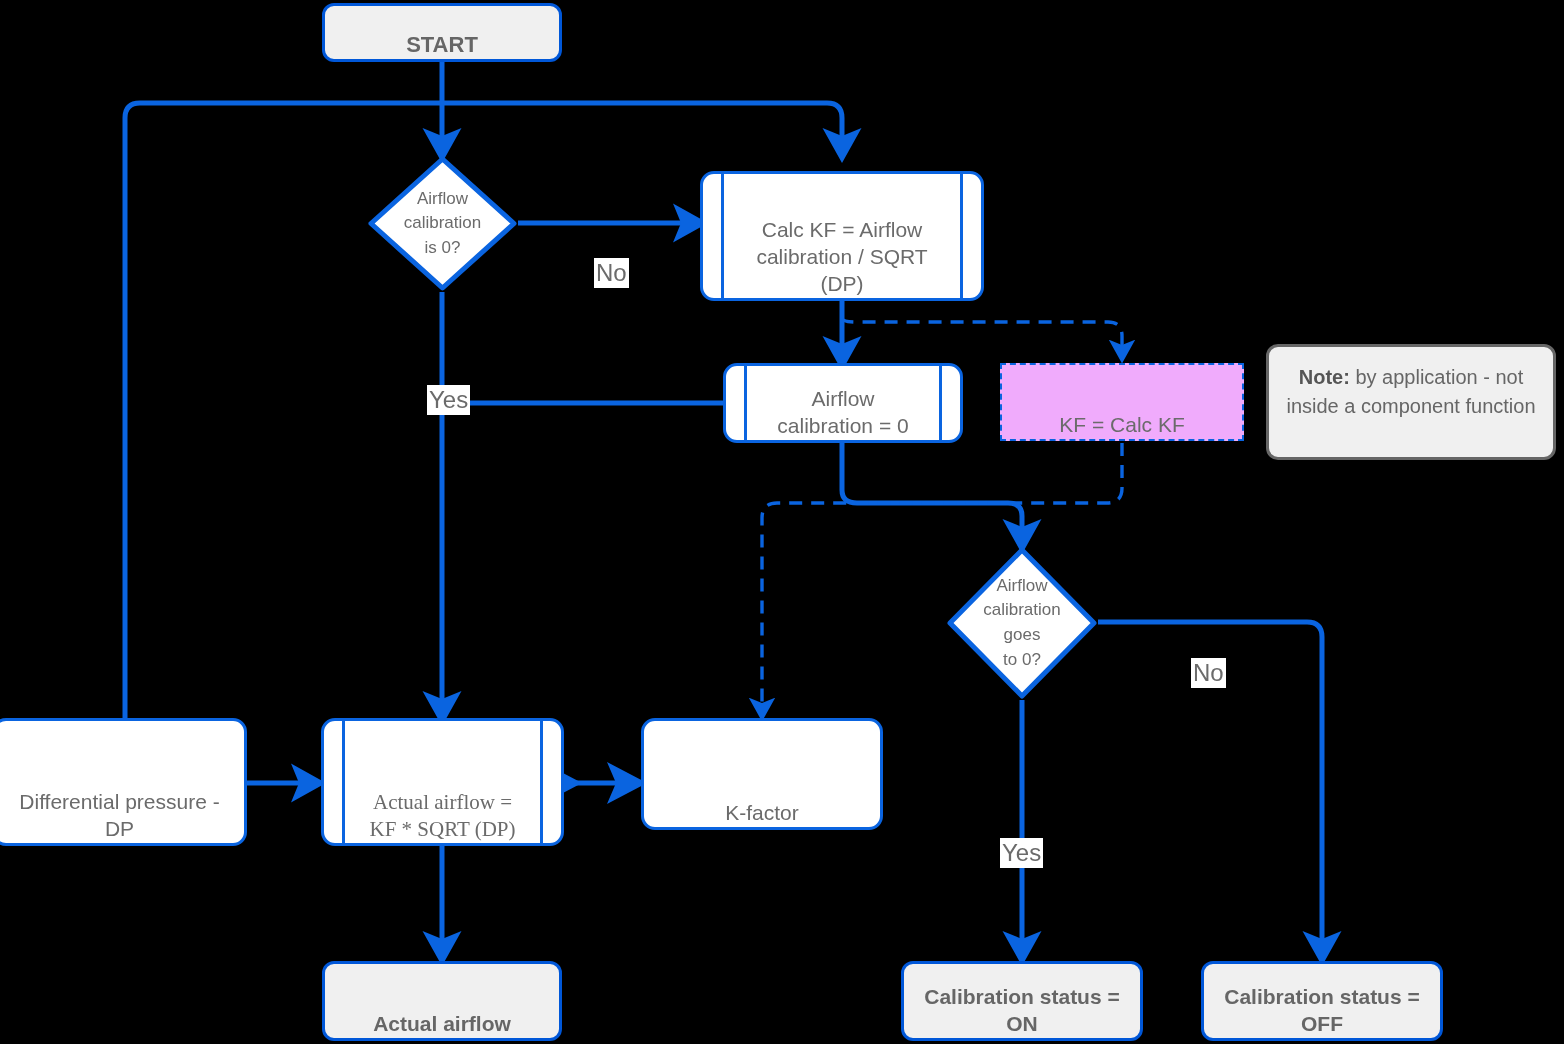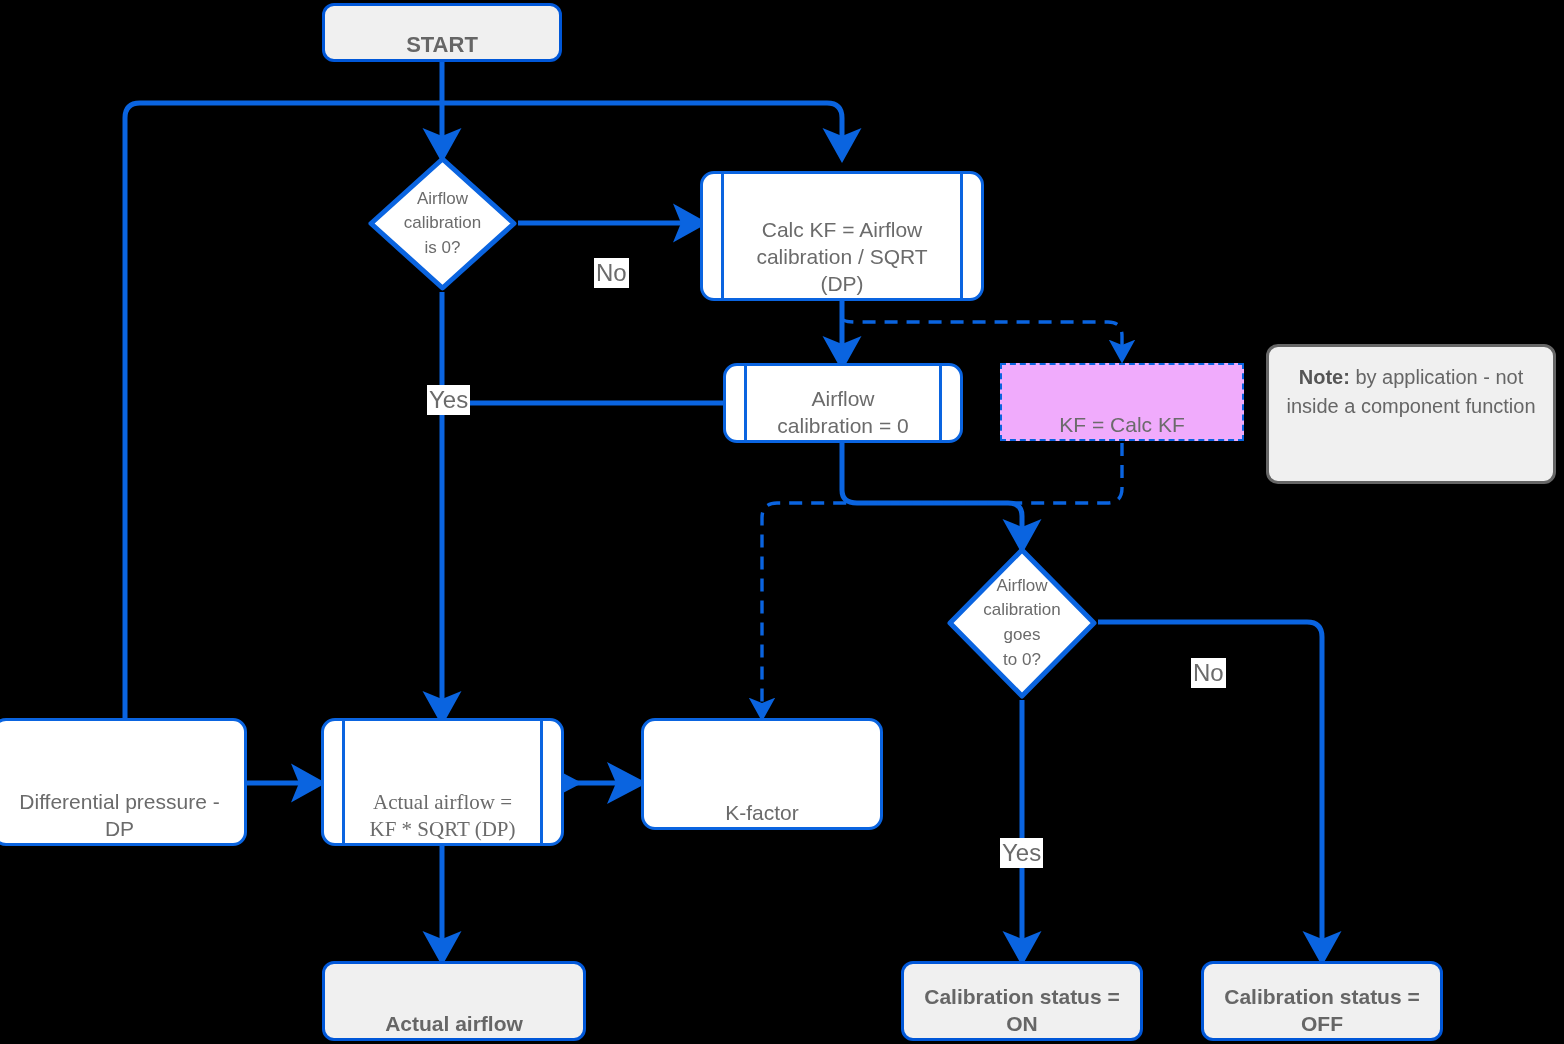--- a/index.html
+++ b/index.html
@@ -177,21 +177,21 @@
     <span class="bar l"></span>
     <span class="bar r"></span>
     <span class="txt" style="white-space:pre-line;">Airflow
 calibration = 0</span>
   </div>
 
   <div class="node dashproc" style="left:1000px;top:363px;width:244px;height:78px;">
     <span>KF = Calc KF</span>
   </div>
 
-  <div class="node note" style="left:1266px;top:344px;width:290px;height:140px;display:block;padding-top:16px;">
+  <div class="node note" style="left:1266px;top:344px;width:290px;height:116px;display:block;padding-top:16px;">
     <div style="text-align:center;font-size:20px;line-height:1.45;">
       <b>Note:</b><span> by application - not inside a component function</span>
     </div>
   </div>
 
   <div class="dec" style="left:946px;top:546px;width:152px;height:154px;">
     <svg class="shape" viewBox="0 0 152 154">
       <path d="M76,4 L148,77 L76,150 L4,77 Z" fill="#fff" stroke="#0a64e0" stroke-width="5" stroke-linejoin="round"></path>
     </svg>
     <div class="lbl">
@@ -211,21 +211,21 @@
     <span class="bar l"></span>
     <span class="bar r"></span>
     <span class="txt" style="white-space:pre-line;padding:0 20px;font-family:Liberation Serif, serif;">Actual airflow =
 KF * SQRT (DP)</span>
   </div>
 
   <div class="node proc" style="left:641px;top:718px;width:242px;height:112px;">
     <span>K-factor</span>
   </div>
 
-  <div class="node term" style="left:322px;top:961px;width:264px;height:80px;">
+  <div class="node term" style="left:322px;top:961px;width:240px;height:80px;">
     <span>Actual airflow</span>
   </div>
 
   <div class="node term" style="left:901px;top:961px;width:242px;height:80px;">
     <span style="white-space:pre-line;">Calibration status =
 ON</span>
   </div>
 
   <div class="node term" style="left:1201px;top:961px;width:242px;height:80px;">
     <span style="white-space:pre-line;">Calibration status =

